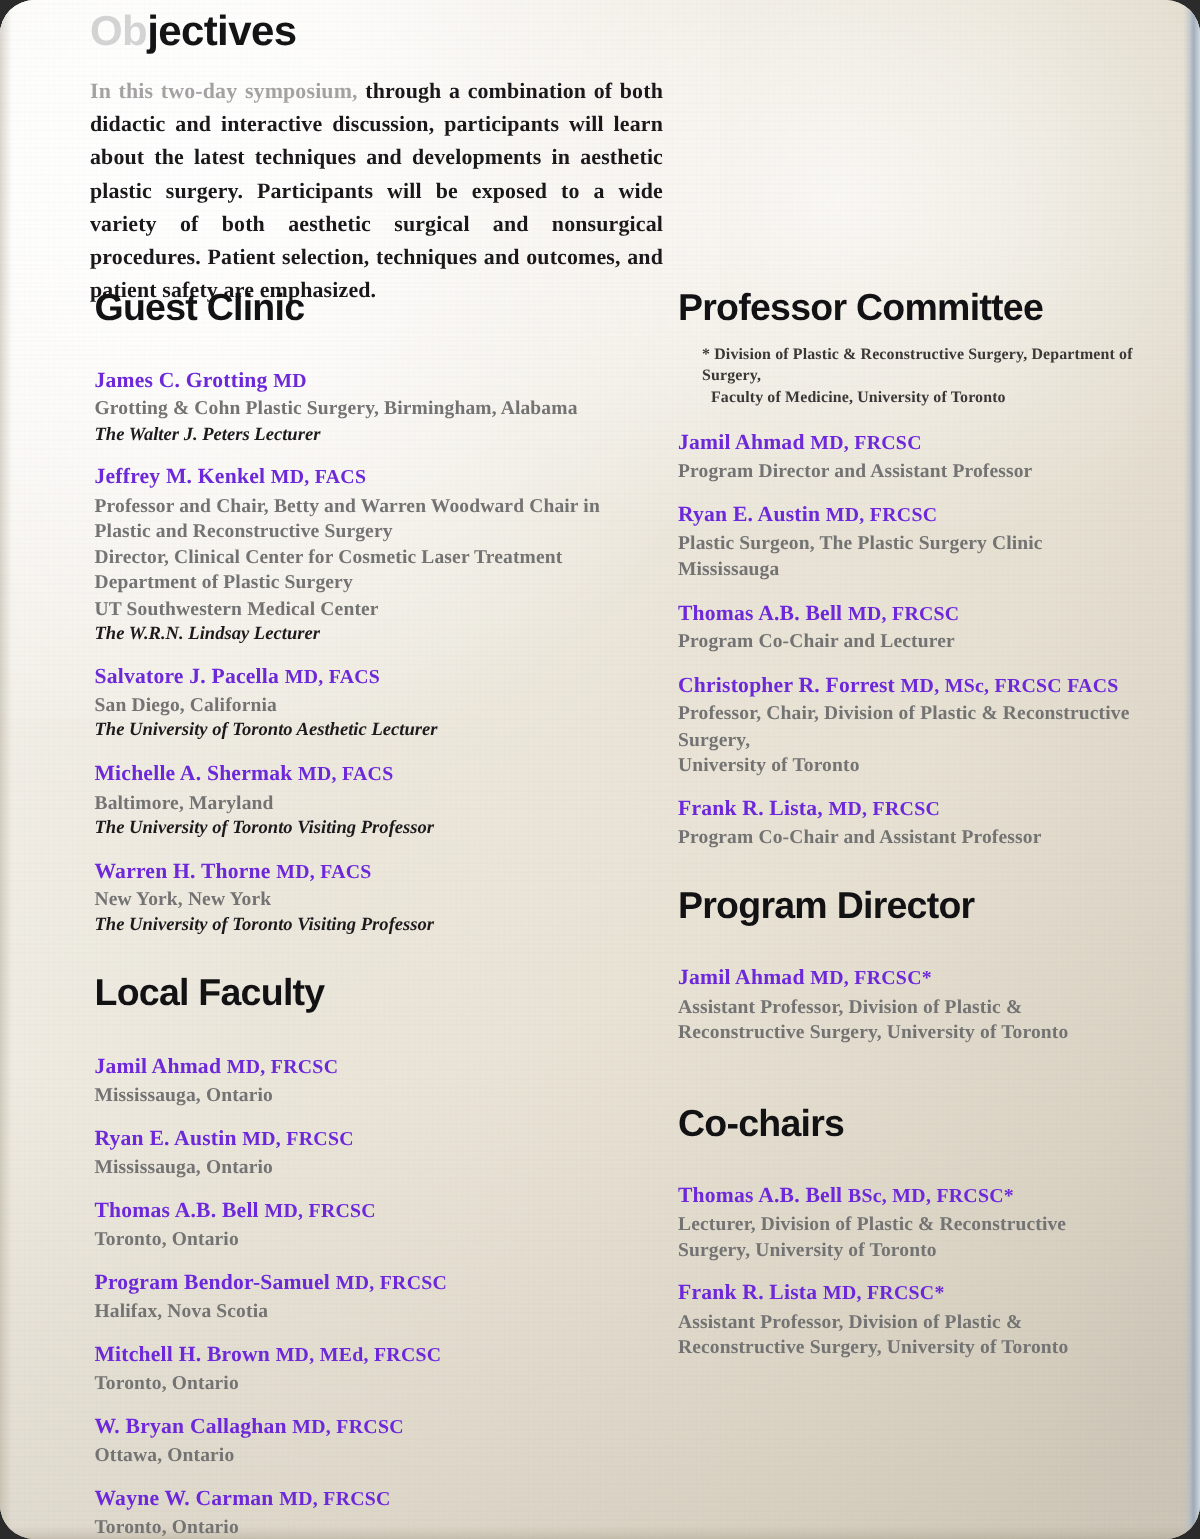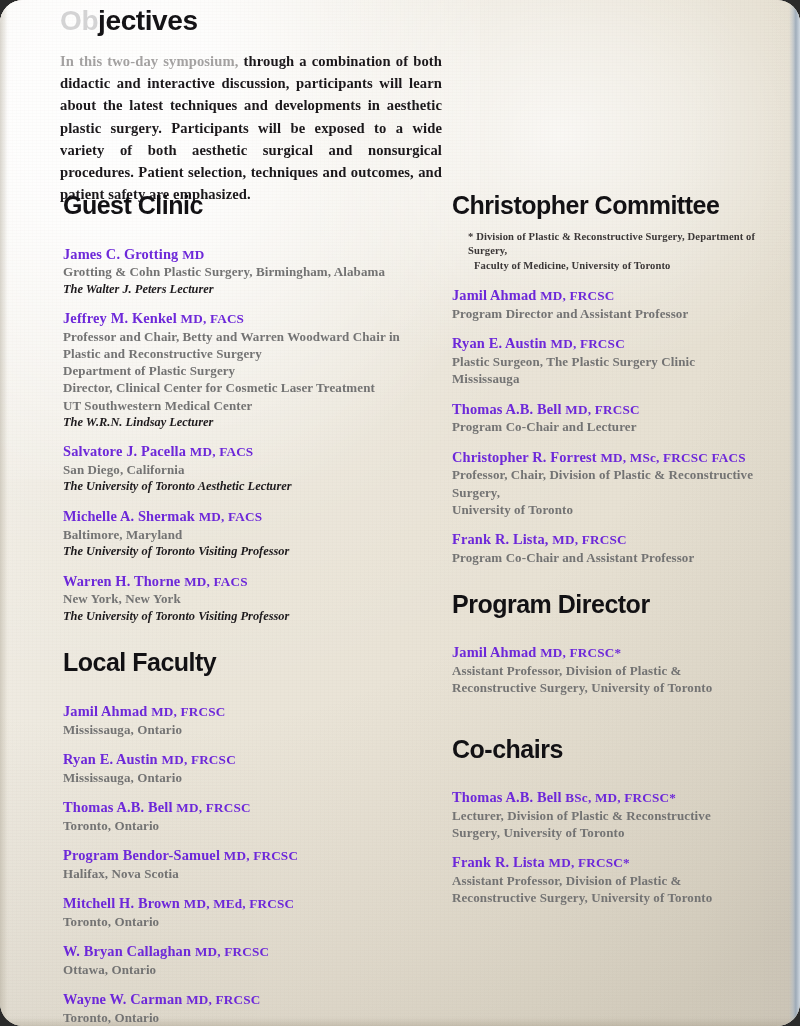--- a/index.html
+++ b/index.html
@@ -246,22 +246,22 @@
         <div class="entry">
           <div class="entry-name"><span>James C. Grotting</span> <span class="cred">MD</span></div>
           <div class="entry-line">Grotting &amp; Cohn Plastic Surgery, Birmingham, Alabama</div>
           <div class="entry-ital">The Walter J. Peters Lecturer</div>
         </div>
 
         <div class="entry">
           <div class="entry-name"><span>Jeffrey M. Kenkel</span> <span class="cred">MD, FACS</span></div>
           <div class="entry-line">Professor and Chair, Betty and Warren Woodward Chair in</div>
           <div class="entry-line">Plastic and Reconstructive Surgery</div>
+          <div class="entry-line">Director, Clinical Center for Cosmetic Laser Treatment</div>
           <div class="entry-line">Department of Plastic Surgery</div>
-          <div class="entry-line">Director, Clinical Center for Cosmetic Laser Treatment</div>
           <div class="entry-line">UT Southwestern Medical Center</div>
           <div class="entry-ital">The W.R.N. Lindsay Lecturer</div>
         </div>
 
         <div class="entry">
           <div class="entry-name"><span>Salvatore J. Pacella</span> <span class="cred">MD, FACS</span></div>
           <div class="entry-line">San Diego, California</div>
           <div class="entry-ital">The University of Toronto Aesthetic Lecturer</div>
         </div>
 
@@ -318,21 +318,21 @@
         <div class="entry">
           <div class="entry-name"><span>Wayne W. Carman</span> <span class="cred">MD, FRCSC</span></div>
           <div class="entry-line">Toronto, Ontario</div>
         </div>
 
       </div>
     </div>
 
     <div class="col-right">
 
-      <h2 class="sec-head">Christopher Committee</h2>
+      <h2 class="sec-head">Professor Committee</h2>
 
       <div class="footnote">
         <span class="hang">* Division of Plastic &amp; Reconstructive Surgery, Department of Surgery,</span>
         <span class="cont">Faculty of Medicine, University of Toronto</span>
       </div>
 
       <div>
 
         <div class="entry">
           <div class="entry-name"><span>Jamil Ahmad</span> <span class="cred">MD, FRCSC</span></div>

